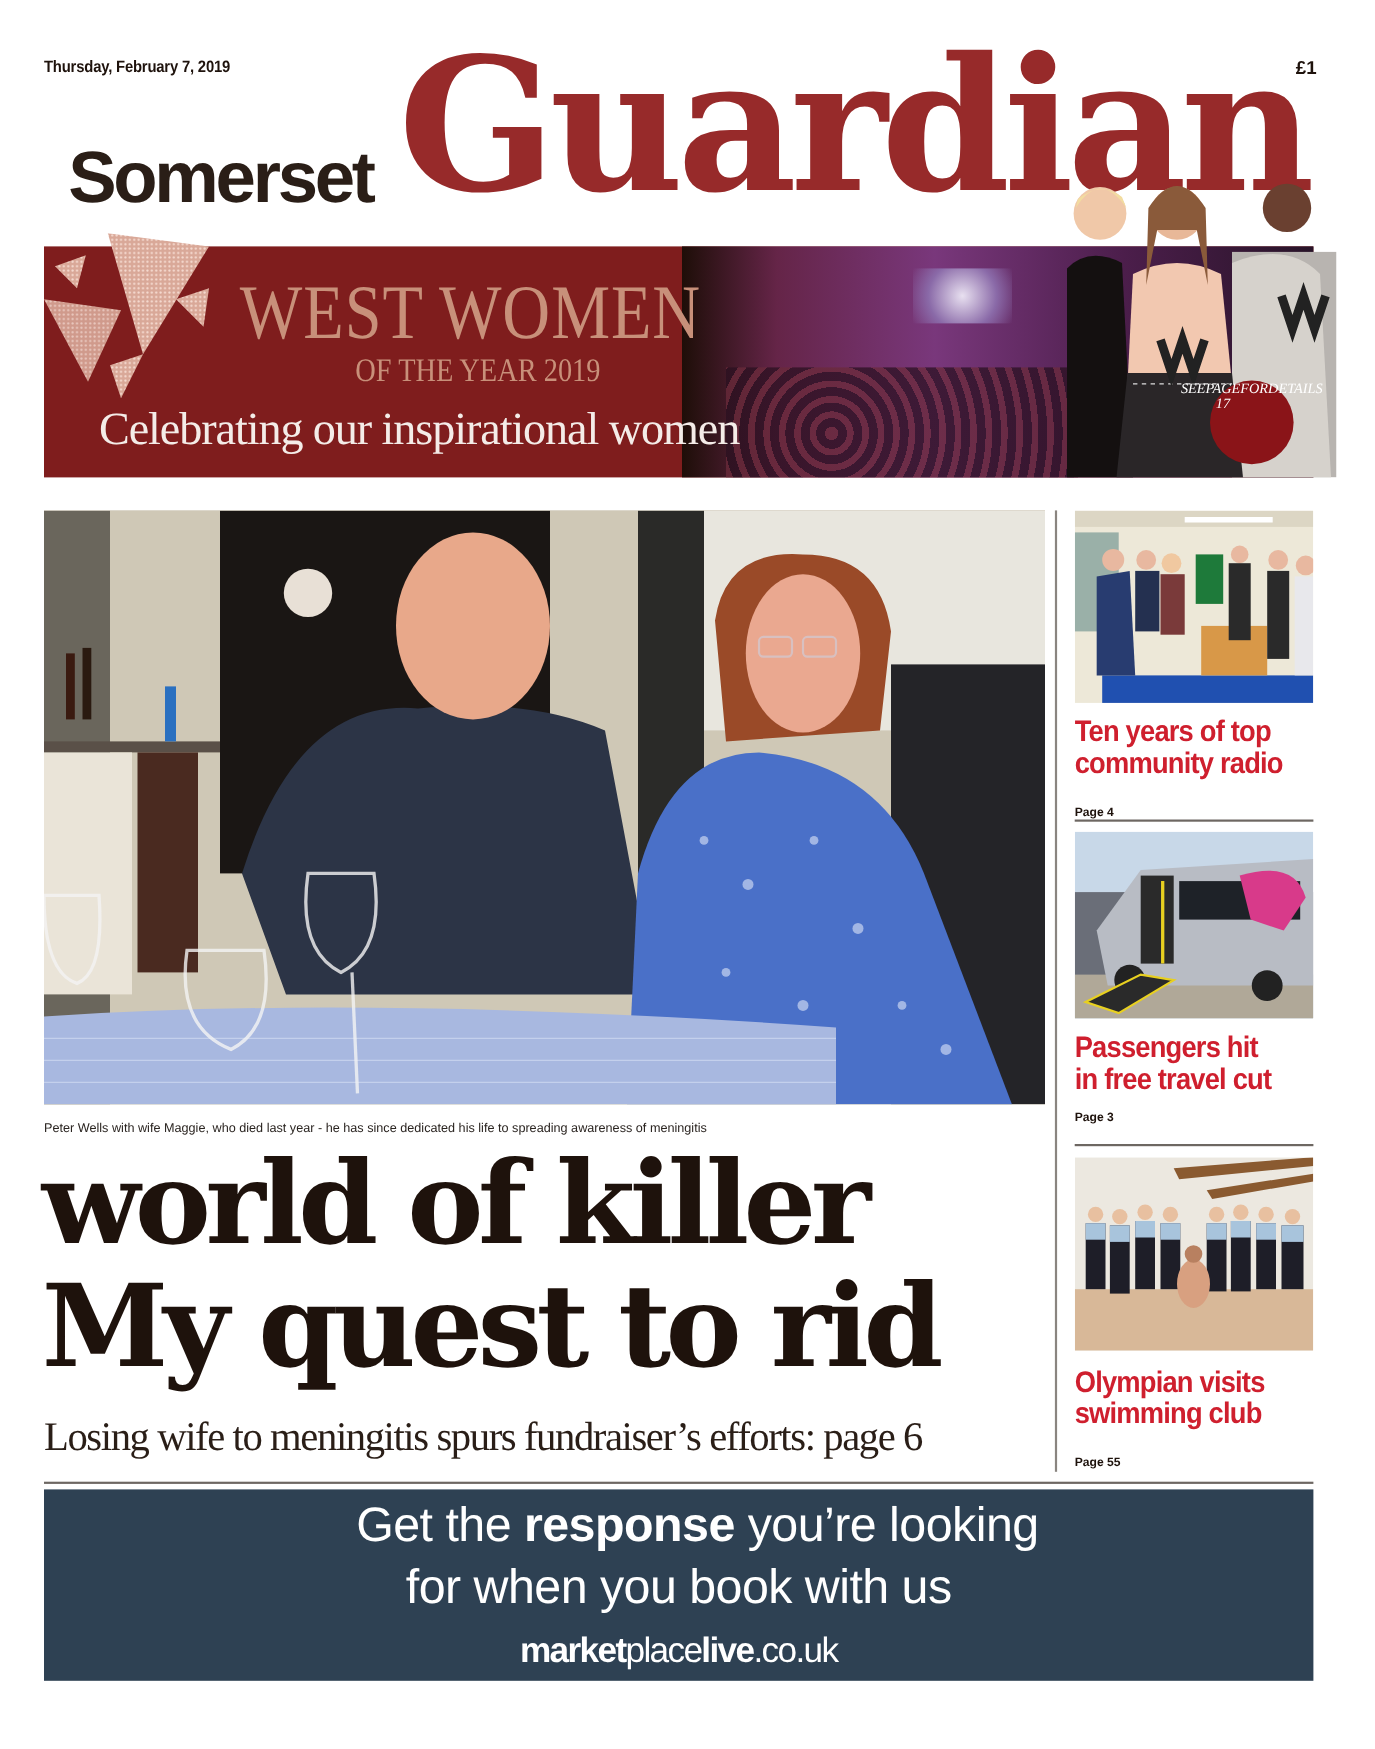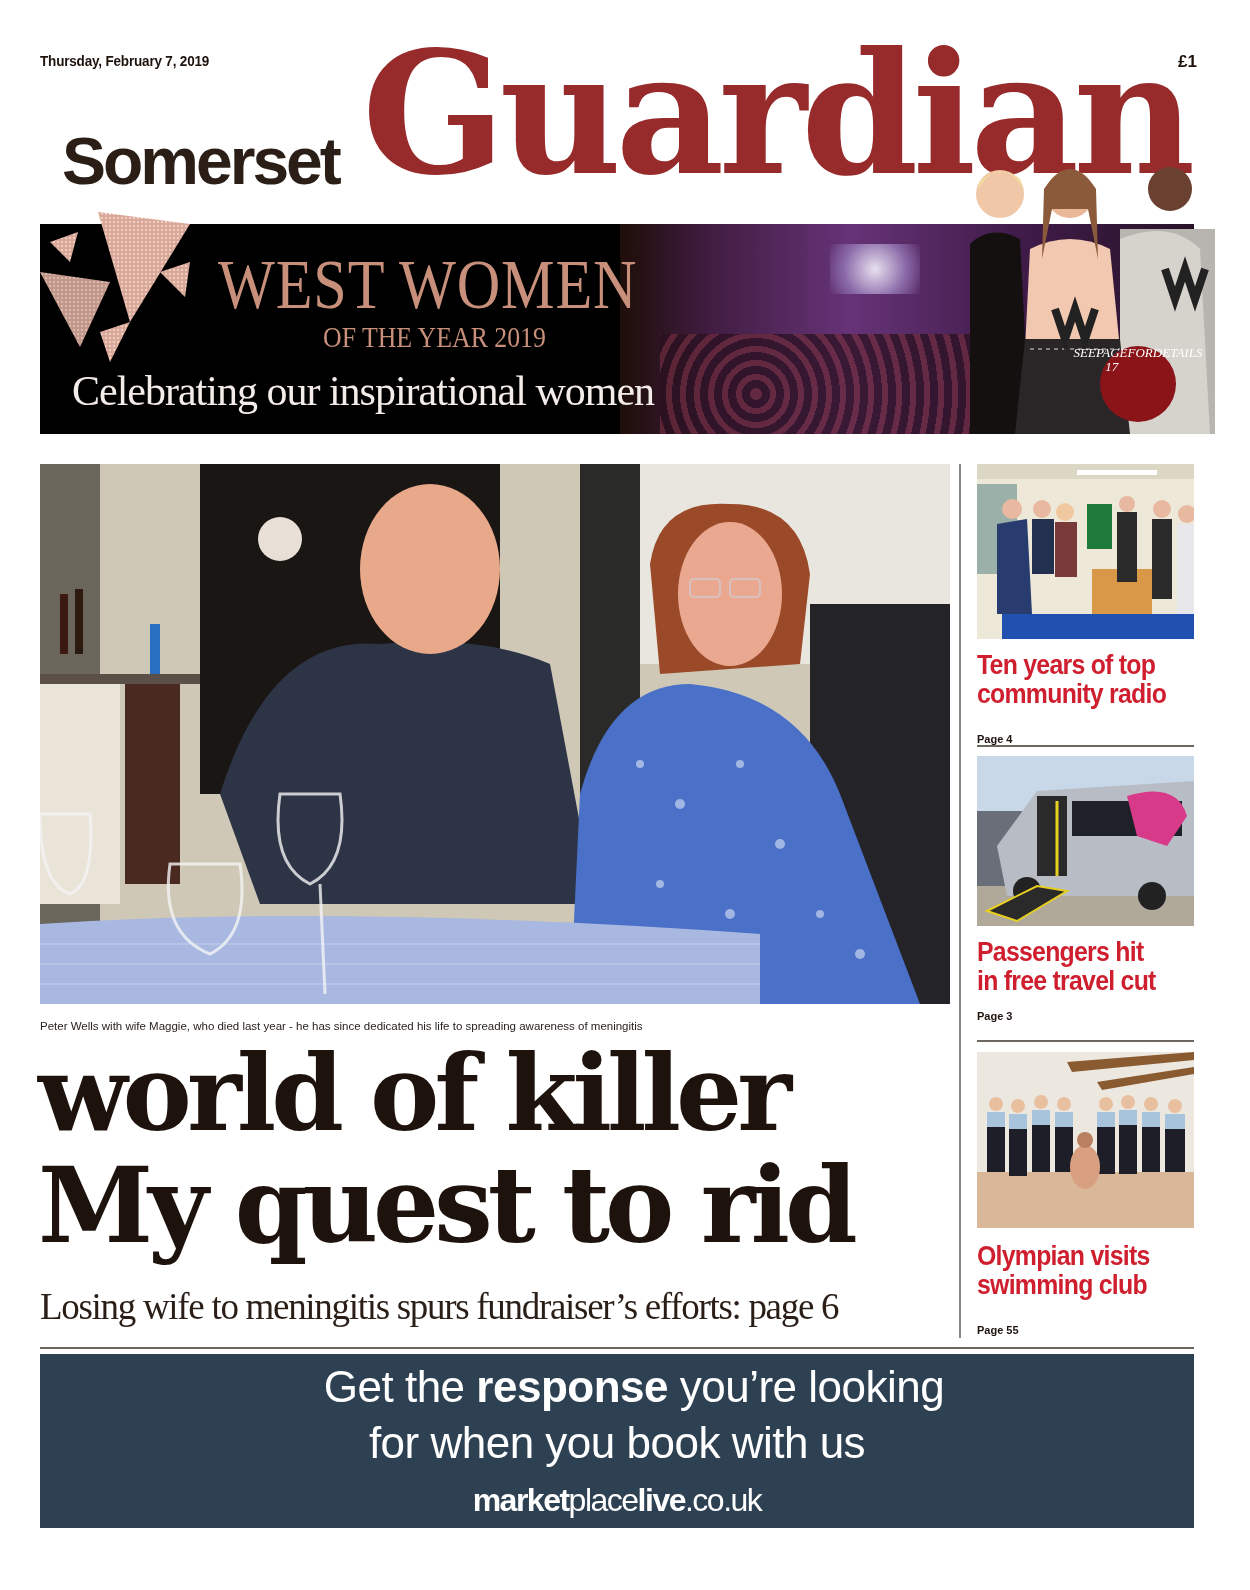--- a/index.html
+++ b/index.html
@@ -6,29 +6,29 @@
   body { width:1250px; height:1590px; position:relative; overflow:hidden; font-family:"Liberation Sans", sans-serif; color:#1e120c; }
   .abs { position:absolute; }
 
   
   .dateline { left:40px; top:52px; font-size:15px; font-weight:bold; color:#1e120c; letter-spacing:-0.2px; transform:scaleX(0.9); transform-origin:left; }
   .price { left:1178px; top:52px; font-size:17px; font-weight:bold; color:#1e120c; }
   .mast-somerset { left:62px; top:128px; font-size:66px; font-weight:bold; color:#2a1e17; letter-spacing:-3px; line-height:1; }
   .mast-guardian { left:362px; top:30px; font-family:"DejaVu Serif", serif; font-weight:bold; font-size:168px; color:#972a2a; letter-spacing:-6px; line-height:1; transform:scaleY(1.0); }
 
   
-  .promo { left:40px; top:224px; width:1154px; height:210px; background:#000000; overflow:visible; }
+  .promo { left:40px; top:224px; width:1154px; height:210px; background:#7f1d1d; overflow:visible; }
   .promo-photo { position:absolute; left:580px; top:0; width:574px; height:210px;
      background:linear-gradient(90deg, rgba(30,14,8,1) 0%, rgba(90,40,90,0.7) 15%, rgba(120,60,140,0.85) 40%, rgba(70,30,80,0.9) 70%, rgba(40,20,40,1) 100%); }
   .promo-photo .stage { position:absolute; left:210px; top:20px; width:90px; height:50px; background:radial-gradient(circle,#e8e0f0 0%, #8a6aa8 60%, transparent 100%); }
   .promo-photo .tables { position:absolute; left:40px; top:110px; width:320px; height:100px; background:repeating-radial-gradient(circle at 30% 60%, #6a2a3a 0 6px, #2a1020 6px 14px); opacity:0.75; }
   .triangles { position:absolute; left:0; top:-12px; width:160px; height:150px; }
   .promo-title { position:absolute; left:178px; top:26px; font-family:"Liberation Serif", serif; font-size:70px; color:#c8907a; letter-spacing:1px; line-height:1; transform:scaleX(0.86); transform-origin:left; }
   .promo-sub { position:absolute; left:283px; top:98px; font-family:"Liberation Serif", serif; font-size:30px; color:#c8907a; line-height:1; transform:scaleX(0.86); transform-origin:left; }
-  .promo-tag { position:absolute; left:32px; top:146px; font-family:"Liberation Serif", serif; font-size:42px; color:#f4ece8; line-height:1; letter-spacing:-1px; }
+  .promo-tag { position:absolute; left:50px; top:146px; font-family:"Liberation Serif", serif; font-size:42px; color:#f4ece8; line-height:1; letter-spacing:-1px; }
   .women { position:absolute; left:930px; top:-75px; width:245px; height:285px; }
   .see-badge { position:absolute; left:1060px; top:122px; width:76px; height:76px; border-radius:50%; background:#8a1418; color:#fff; font-family:"Liberation Serif", serif; font-style:italic; font-size:13px; line-height:14px; display:flex; flex-direction:row; align-items:flex-start; justify-content:center; text-align:center; }
 
   
   .main-photo { left:40px; top:464px; width:910px; height:540px; overflow:hidden; background:#c9c2b0; }
   .caption { left:40px; top:1020px; font-size:11.5px; color:#2a2420; }
   .headline { left:38px; top:1038px; font-family:"DejaVu Serif", serif; font-weight:bold; font-size:104px; line-height:112px; color:#1e120c; letter-spacing:-5px; width:920px; }
   .standfirst { left:40px; top:1285px; font-family:"Liberation Serif", serif; font-size:37px; color:#2a1e17; letter-spacing:-1.3px; white-space:nowrap; }
 
   

